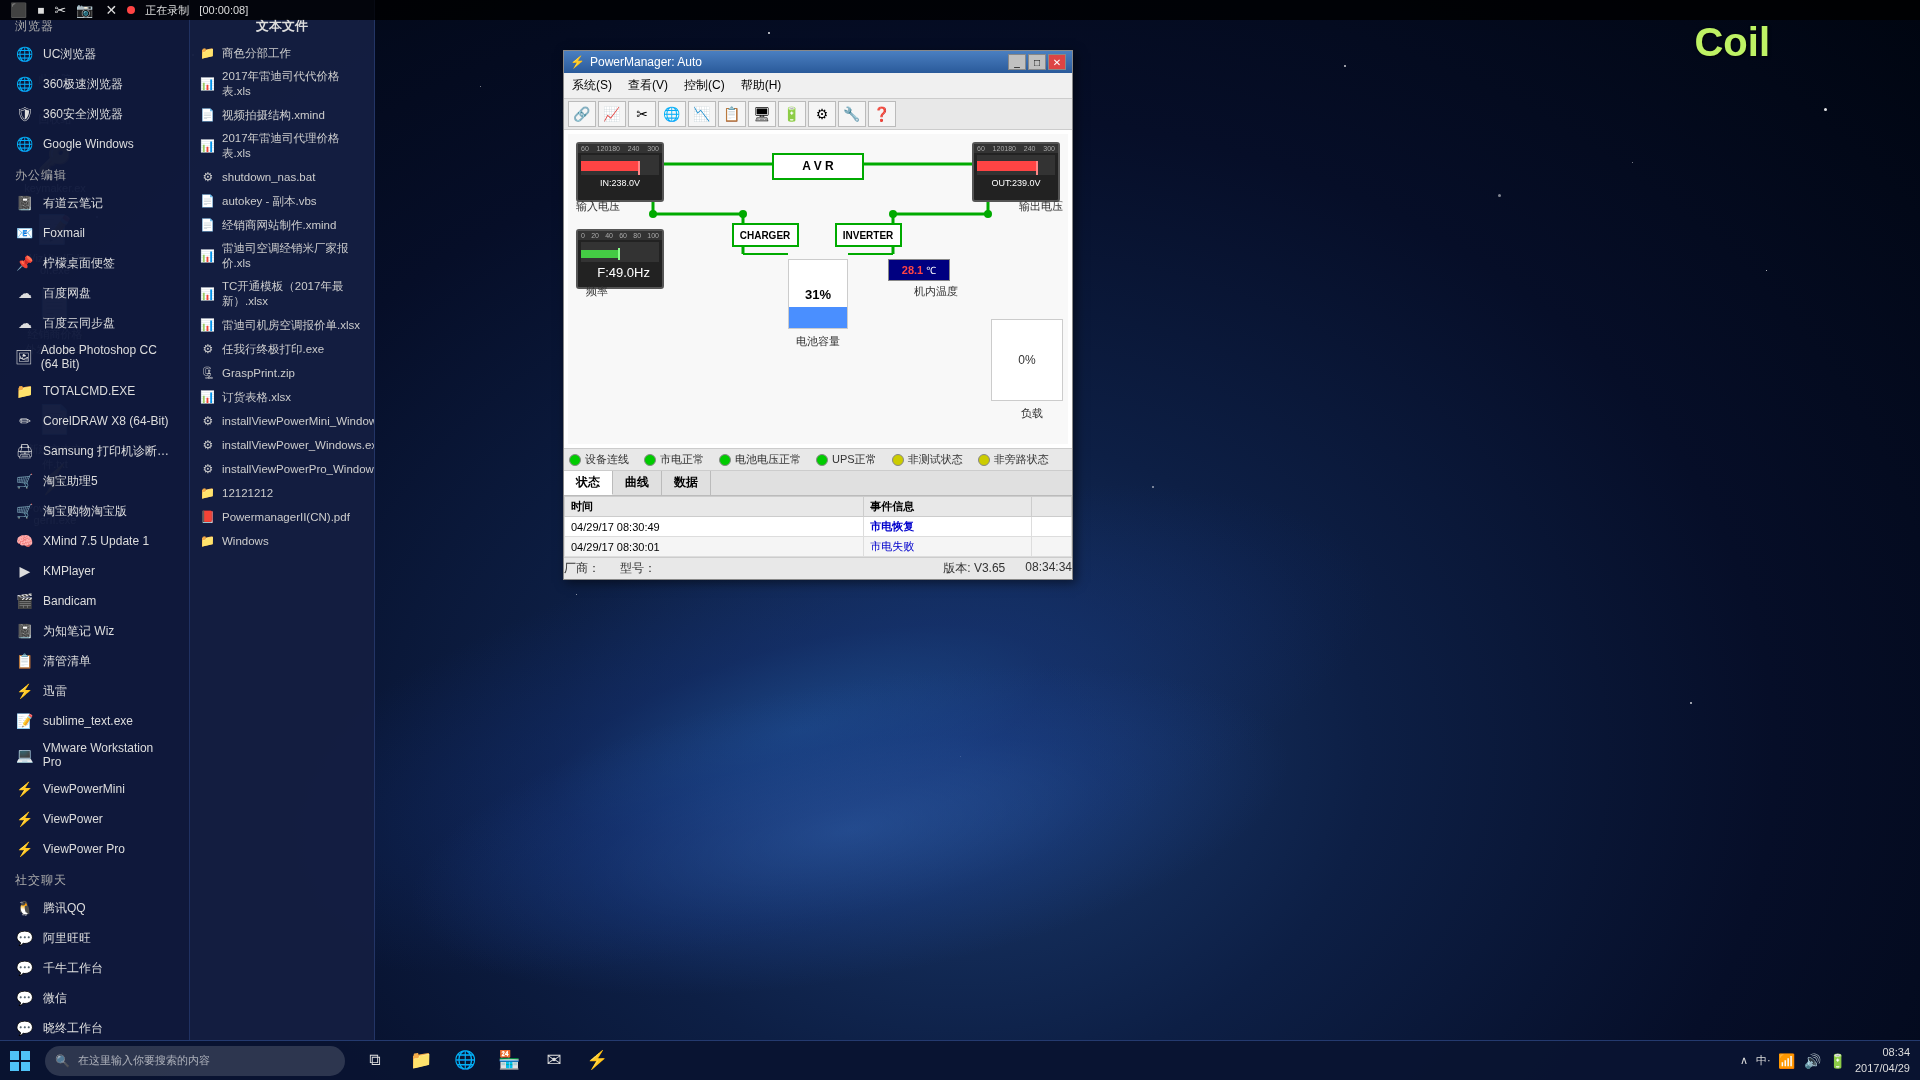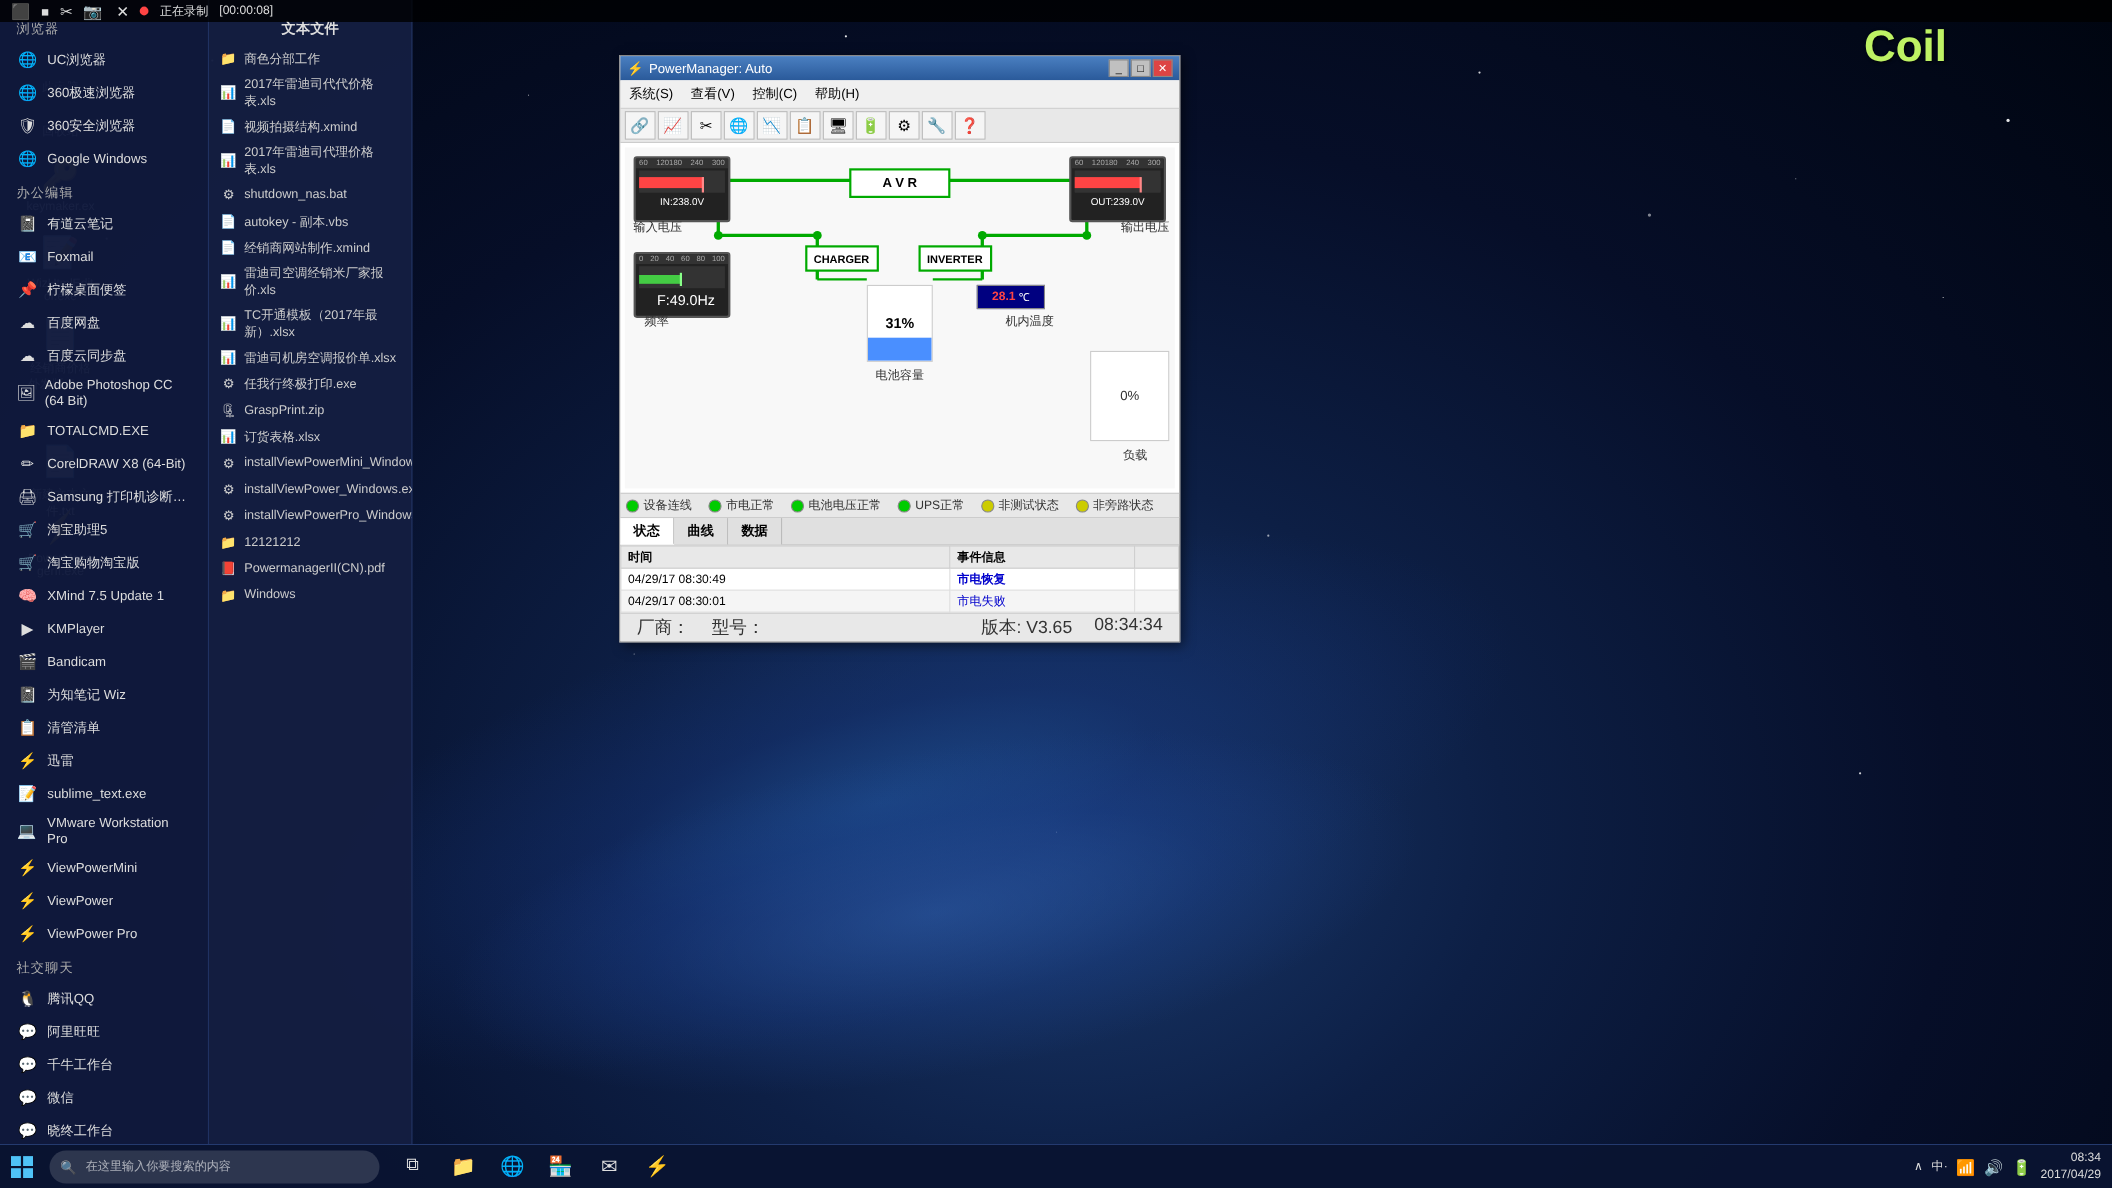--- a/index.html
+++ b/index.html
@@ -407,22 +407,22 @@
       border: 1px solid #ddd;
       padding: 2px 6px;
     }
     #pm-event-table tr:nth-child(even) td { background: #f5f5f5; }
 
     
     #pm-bottom {
       background: #e8e8e8;
       border-top: 1px solid #ccc;
       display: flex;
-      padding: 2px 15px;
-      font-size: 16px;
+      padding: 2px 0;
+      font-size: 12px;
       color: #333;
       gap: 20px;
     }
     #pm-bottom .spacer { flex: 1; }
 
     
     #recording-bar {
       position: absolute;
       top: 0;
       left: 0;

